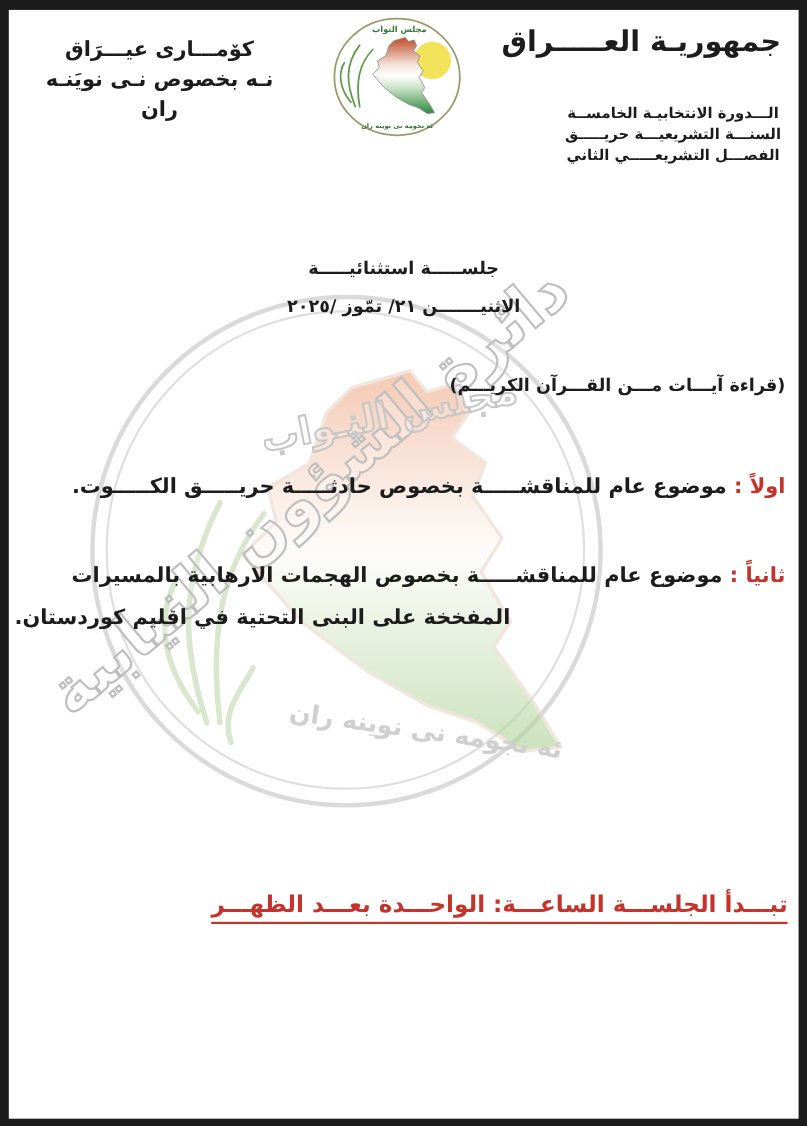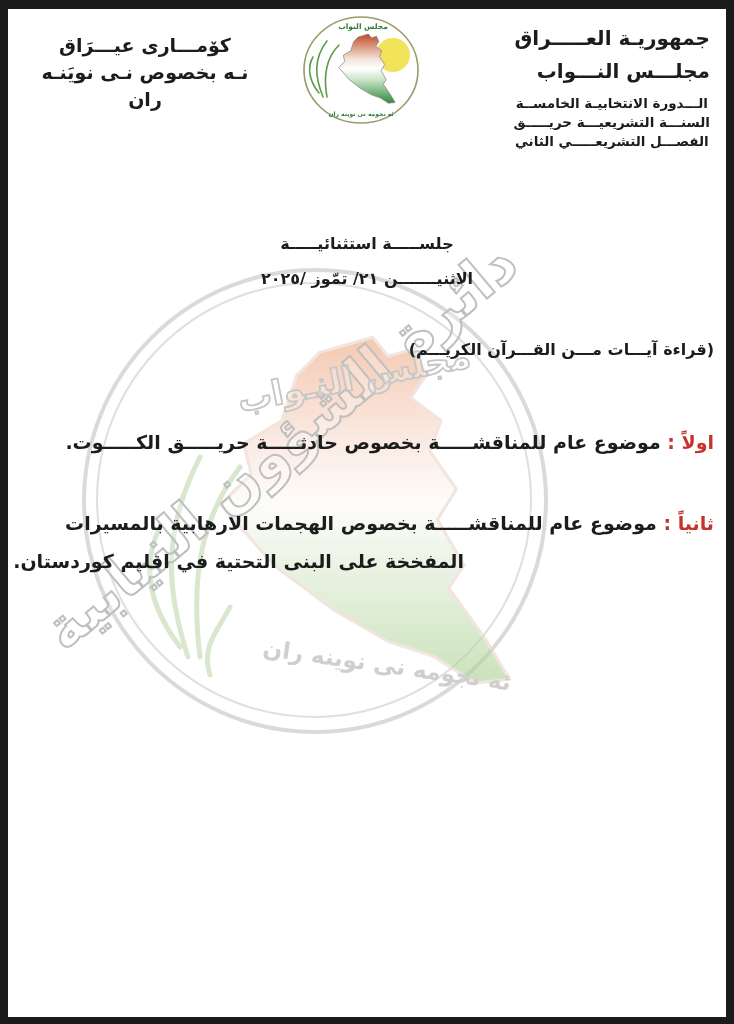--- a/index.html
+++ b/index.html
@@ -32,21 +32,21 @@
     color:#e3e3e3;-webkit-text-fill-color:rgba(255,255,255,.2);-webkit-text-stroke:1.8px #c6c6c6;
   }
   .wm-arc-bottom{
     left:242px;top:652px;width:290px;text-align:center;transform:rotate(8deg);
     font-size:23px;font-weight:bold;letter-spacing:2px;direction:rtl;white-space:nowrap;
     color:#cfcfcf;
   }
 
   
   .txt{position:absolute;z-index:5;color:#1c1c1c;font-weight:bold;direction:rtl;}
-  .hdr-right{right:24px;top:22px;text-align:right;font-size:20px;line-height:33px;margin-left:48px;}
+  .hdr-right{right:24px;top:22px;text-align:left;font-size:26px;line-height:33px;margin-left:48px;}
   .hdr-terms{right:24px;top:94px;text-align:center;font-size:13.5px;line-height:19px;}
   .hdr-left{left:36px;top:32px;width:218px;text-align:center;font-size:19px;line-height:27px;}
   .session-title{left:0;right:0;top:226px;text-align:center;font-size:16px;line-height:35px;}
   .quran{right:20px;top:340px;font-size:16px;}
   .agenda-line{right:20px;font-size:19px;}
   .item1{top:431px;}
   .item2a{top:512px;}
   .item2b{top:550px;right:270px;}
   .red{color:#c5342b;}
   .footer-line{
@@ -91,21 +91,20 @@
       <path d="M82,280 C72,252 92,232 102,212"></path>
     </g>
   </svg>
 
   <div class="wm wm-diagonal">دائرة الشؤون النيابية</div>
   <div class="wm wm-arc-top">مجلس النـواب</div>
   <div class="wm wm-arc-bottom">ئه نجومه نى نوينه ران</div>
 
   <div class="txt hdr-right">
     <div>جمهوريـة العـــــراق</div>
-    <div>مجلـــس النـــواب</div>
   </div>
   <div class="txt hdr-terms">
     <div>الـــدورة الانتخابيـة الخامســة</div>
     <div>السنـــة التشريعيـــة حريـــــق</div>
     <div>الفصـــل التشريعـــــي الثاني</div>
   </div>
 
   <div class="txt hdr-left">
     <div>كۆمـــارى عيـــرَاق</div>
     <div>نـه بخصوص نـى نويَنـه ران</div>
@@ -146,14 +145,15 @@
     <span class="red">اولاً :</span>
     <span>موضوع عام للمناقشـــــة بخصوص حادثـــــة حريـــــق الكـــــوت.</span>
   </div>
 
   <div class="txt agenda-line item2a">
     <span class="red">ثانياً :</span>
     <span>موضوع عام للمناقشـــــة بخصوص الهجمات الارهابية بالمسيرات</span>
   </div>
   <div class="txt agenda-line item2b">المفخخة على البنى التحتية في اقليم كوردستان.</div>
 
+  <div class="txt footer-line">تبـــدأ الجلســـة الساعـــة: الواحـــدة بعـــد الظهـــر</div>
 
 </div>
 
 </body></html>

